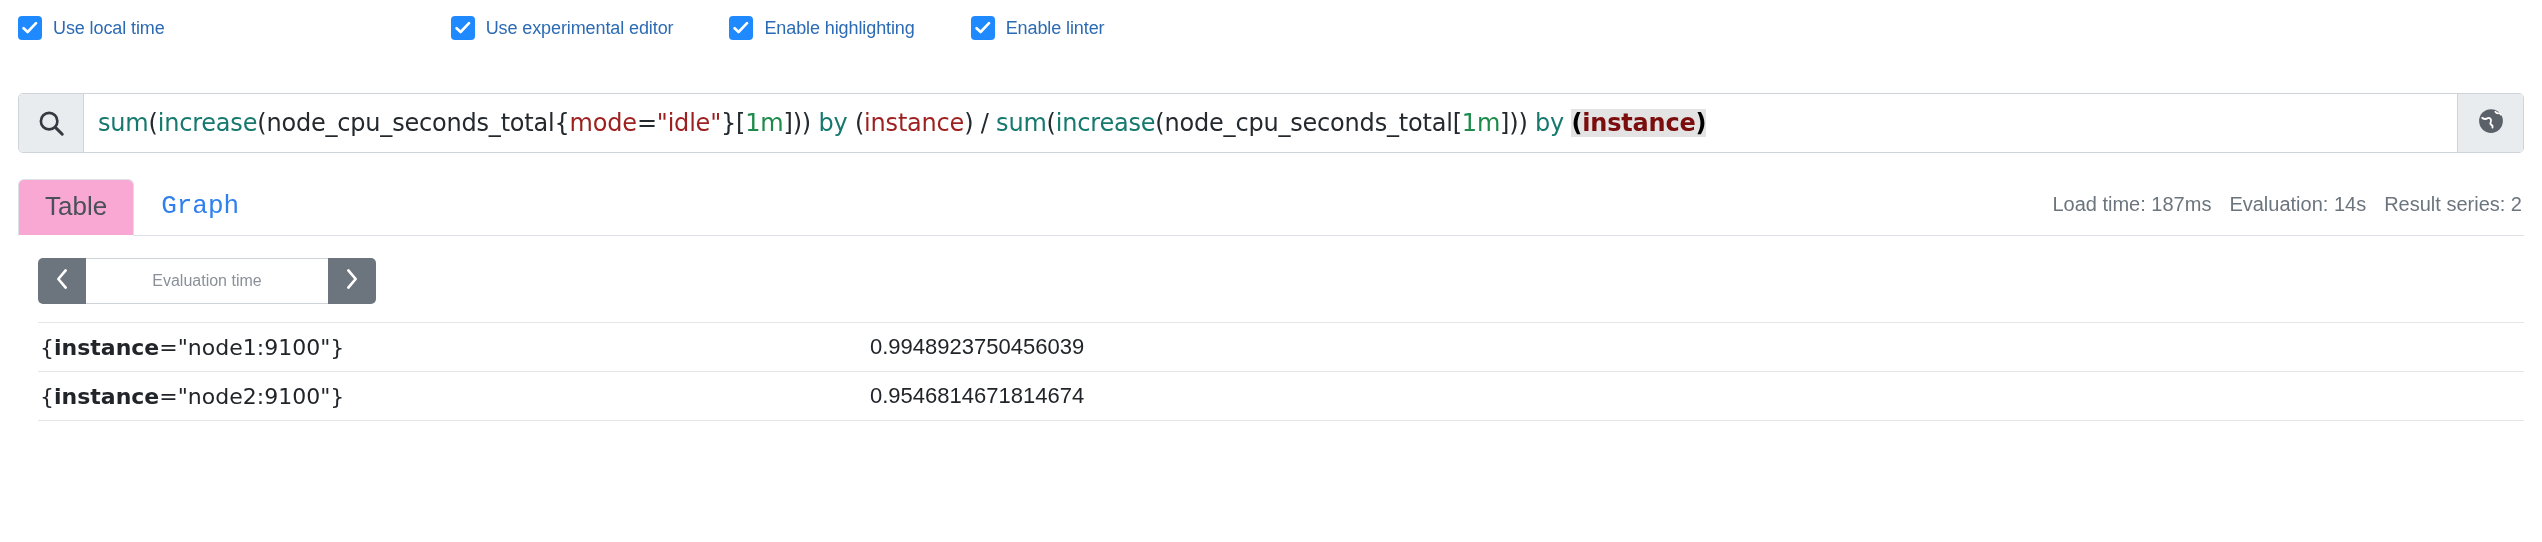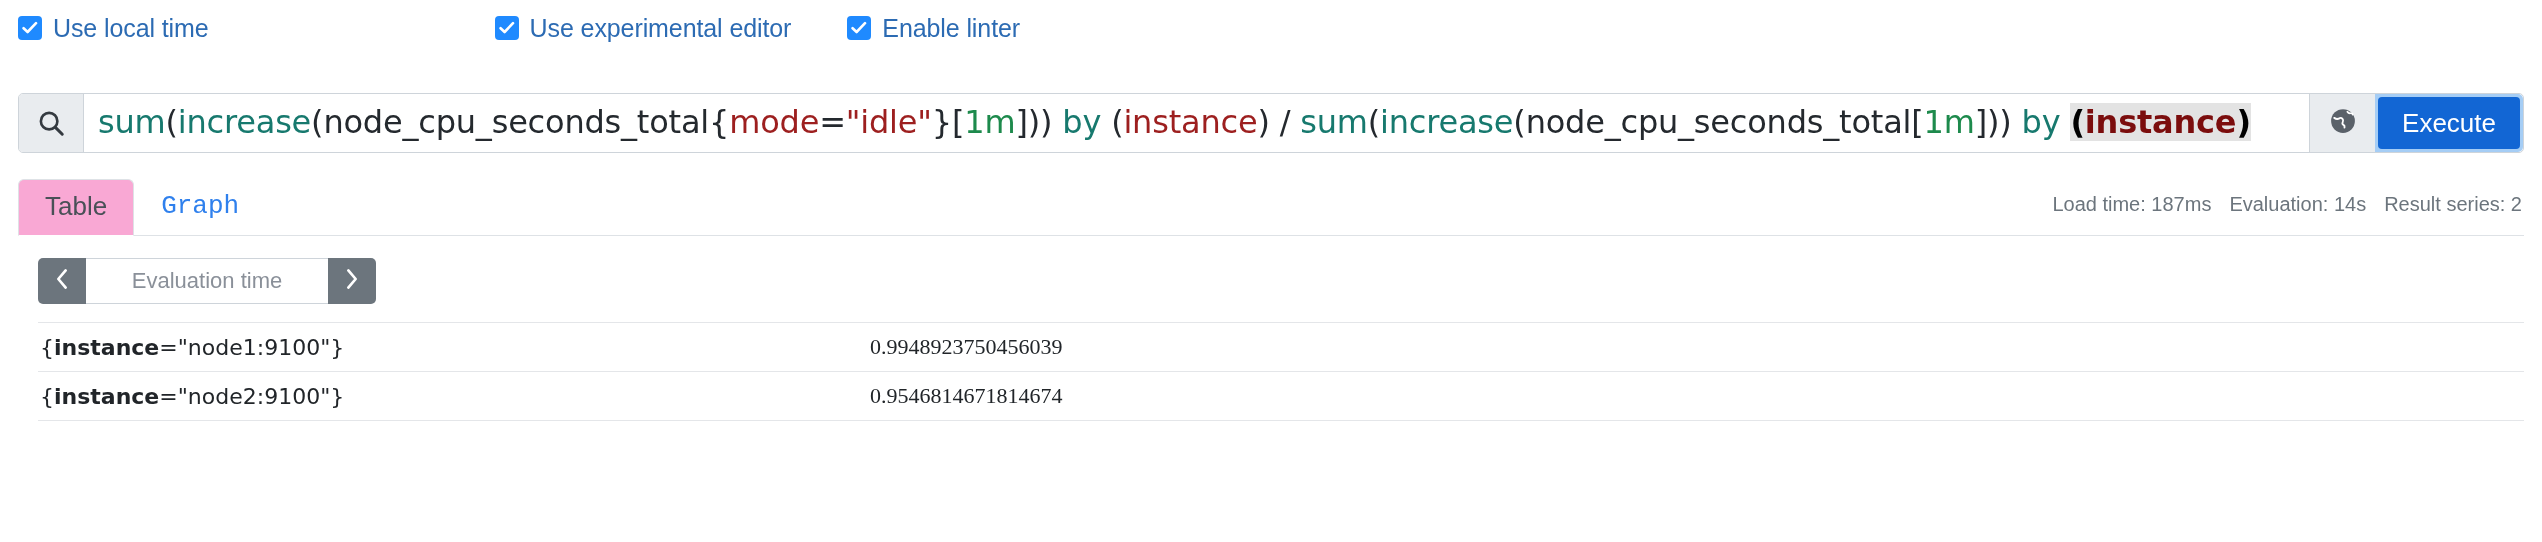--- a/index.html
+++ b/index.html
@@ -26,21 +26,21 @@
     padding: 0 18px;
   }
   .opt {
     display: flex;
     align-items: center;
     gap: 11px;
     cursor: pointer;
     white-space: nowrap;
   }
   .opt-label {
-    font-size: 25px;
+    font-size: 18px;
     color: #2c6bb3;
     line-height: 1;
     letter-spacing: -0.1px;
   }
   .cb {
     width: 24px; height: 24px;
     border-radius: 4px;
     background: #1f8aff;
     position: relative;
     flex: 0 0 auto;
@@ -72,21 +72,21 @@
   .query-field {
     flex: 1 1 auto;
     display: flex;
     align-items: center;
     padding: 0 14px;
     overflow: hidden;
     min-width: 0;
   }
   .query-text {
     font-family: "DejaVu Sans", sans-serif;
-    font-size: 32px;
+    font-size: 24px;
     line-height: 1.1;
     color: #24292e;
     white-space: nowrap;
     letter-spacing: -0.2px;
   }
   .tok-fn      { color: #17796e; }
   .tok-metric  { color: #24292e; }
   .tok-label   { color: #9d1f1f; }
   .tok-string  { color: #9d1f1f; }
   .tok-dur     { color: #1d8a4c; }
@@ -183,21 +183,21 @@
     flex: 0 0 auto;
   }
   .eval-input {
     width: 242px;
     background: #fff;
     border: 1px solid #ced4da;
     border-left: none; border-right: none;
     display: flex;
     align-items: center;
     justify-content: center;
-    font-size: 22px;
+    font-size: 16px;
     color: #8a9099;
     cursor: text;
   }
 
   
   .result-table {
     position: absolute;
     left: 38px; top: 322px;
     width: 2486px;
     border-collapse: collapse;
@@ -205,21 +205,21 @@
   .result-table tr { border-top: 1px solid #e4e6e9; }
   .result-table tr:last-child { border-bottom: 1px solid #e4e6e9; }
   .result-table td {
     padding: 11px 0 11px 2px;
     font-size: 22px;
     color: #212529;
     vertical-align: middle;
     white-space: nowrap;
   }
   .cell-metric { width: 830px; font-family: "DejaVu Sans", sans-serif; }
-  .cell-value  { font-family: Liberation Serif, serif; margin-left: 22px; }
+  .cell-value  { font-family: Liberation Sans, sans-serif; margin-left: 22px; }
   .ml-brace { color: #212529; }
   .ml-name  { font-weight: bold; color: #212529; }
   .ml-eq    { color: #212529; }
   .ml-val   { color: #212529; }
 </style>
 </head>
 <body>
 
 <div class="options-row">
   <div style="display:flex; align-items:center; gap:56px;">
@@ -241,20 +241,28 @@
           </svg>
       </span>
       <span class="opt-label">Use experimental editor</span>
     </label>
     <label class="opt">
       <span class="cb">
         <svg width="16" height="14" viewBox="0 0 16 14">
             <path d="M1.6 7.2 L5.6 11 L14 2.2" stroke="#ffffff" stroke-width="2.6" fill="none" stroke-linecap="round" stroke-linejoin="round"></path>
           </svg>
       </span>
+      <span class="opt-label">Enable highlighting</span>
+    </label>
+    <label class="opt">
+      <span class="cb">
+        <svg width="16" height="14" viewBox="0 0 16 14">
+            <path d="M1.6 7.2 L5.6 11 L14 2.2" stroke="#ffffff" stroke-width="2.6" fill="none" stroke-linecap="round" stroke-linejoin="round"></path>
+          </svg>
+      </span>
       <span class="opt-label">Enable linter</span>
     </label>
   </div>
 </div>
 
 <div class="query-bar">
   <div class="search-addon">
     <svg width="30" height="30" viewBox="0 0 24 24" fill="none">
       <circle cx="10.5" cy="10.5" r="6.6" stroke="#343a40" stroke-width="2.1"></circle>
       <path d="M15.5 15.5 L21 21" stroke="#343a40" stroke-width="2.4" stroke-linecap="round"></path>
@@ -268,23 +276,20 @@
   <div class="globe-addon">
     <span>
       <svg width="30" height="30" viewBox="0 0 24 24">
         <circle cx="12" cy="12" r="9.5" fill="#5a6169"></circle>
         <path d="M5 9.5 q2.2 1.6 4 .4 q1.4-1 2.6 .4 q1 1.2 .2 2.6 q-.8 1.4 .6 2.2 q1.2 .7 .8 2.2" stroke="#ffffff" stroke-width="1.5" fill="none" stroke-linecap="round"></path>
         <path d="M15.5 4.6 q.9 1.5 2.6 1.2 q1.3-.2 1.8 1.1" stroke="#ffffff" stroke-width="1.4" fill="none" stroke-linecap="round"></path>
       </svg>
     </span>
   </div>
 
-  <div class="execute-wrap">
-    <button class="execute-btn">Execute</button>
-  </div>
 </div>
 
 <div class="tabs-row">
   <div class="tab active">Table</div>
   <div class="tab inactive">Graph</div>
 </div>
 
 <div class="meta-row">
   <span>Load time: 187ms</span>
   <span>Evaluation: 14s</span>

